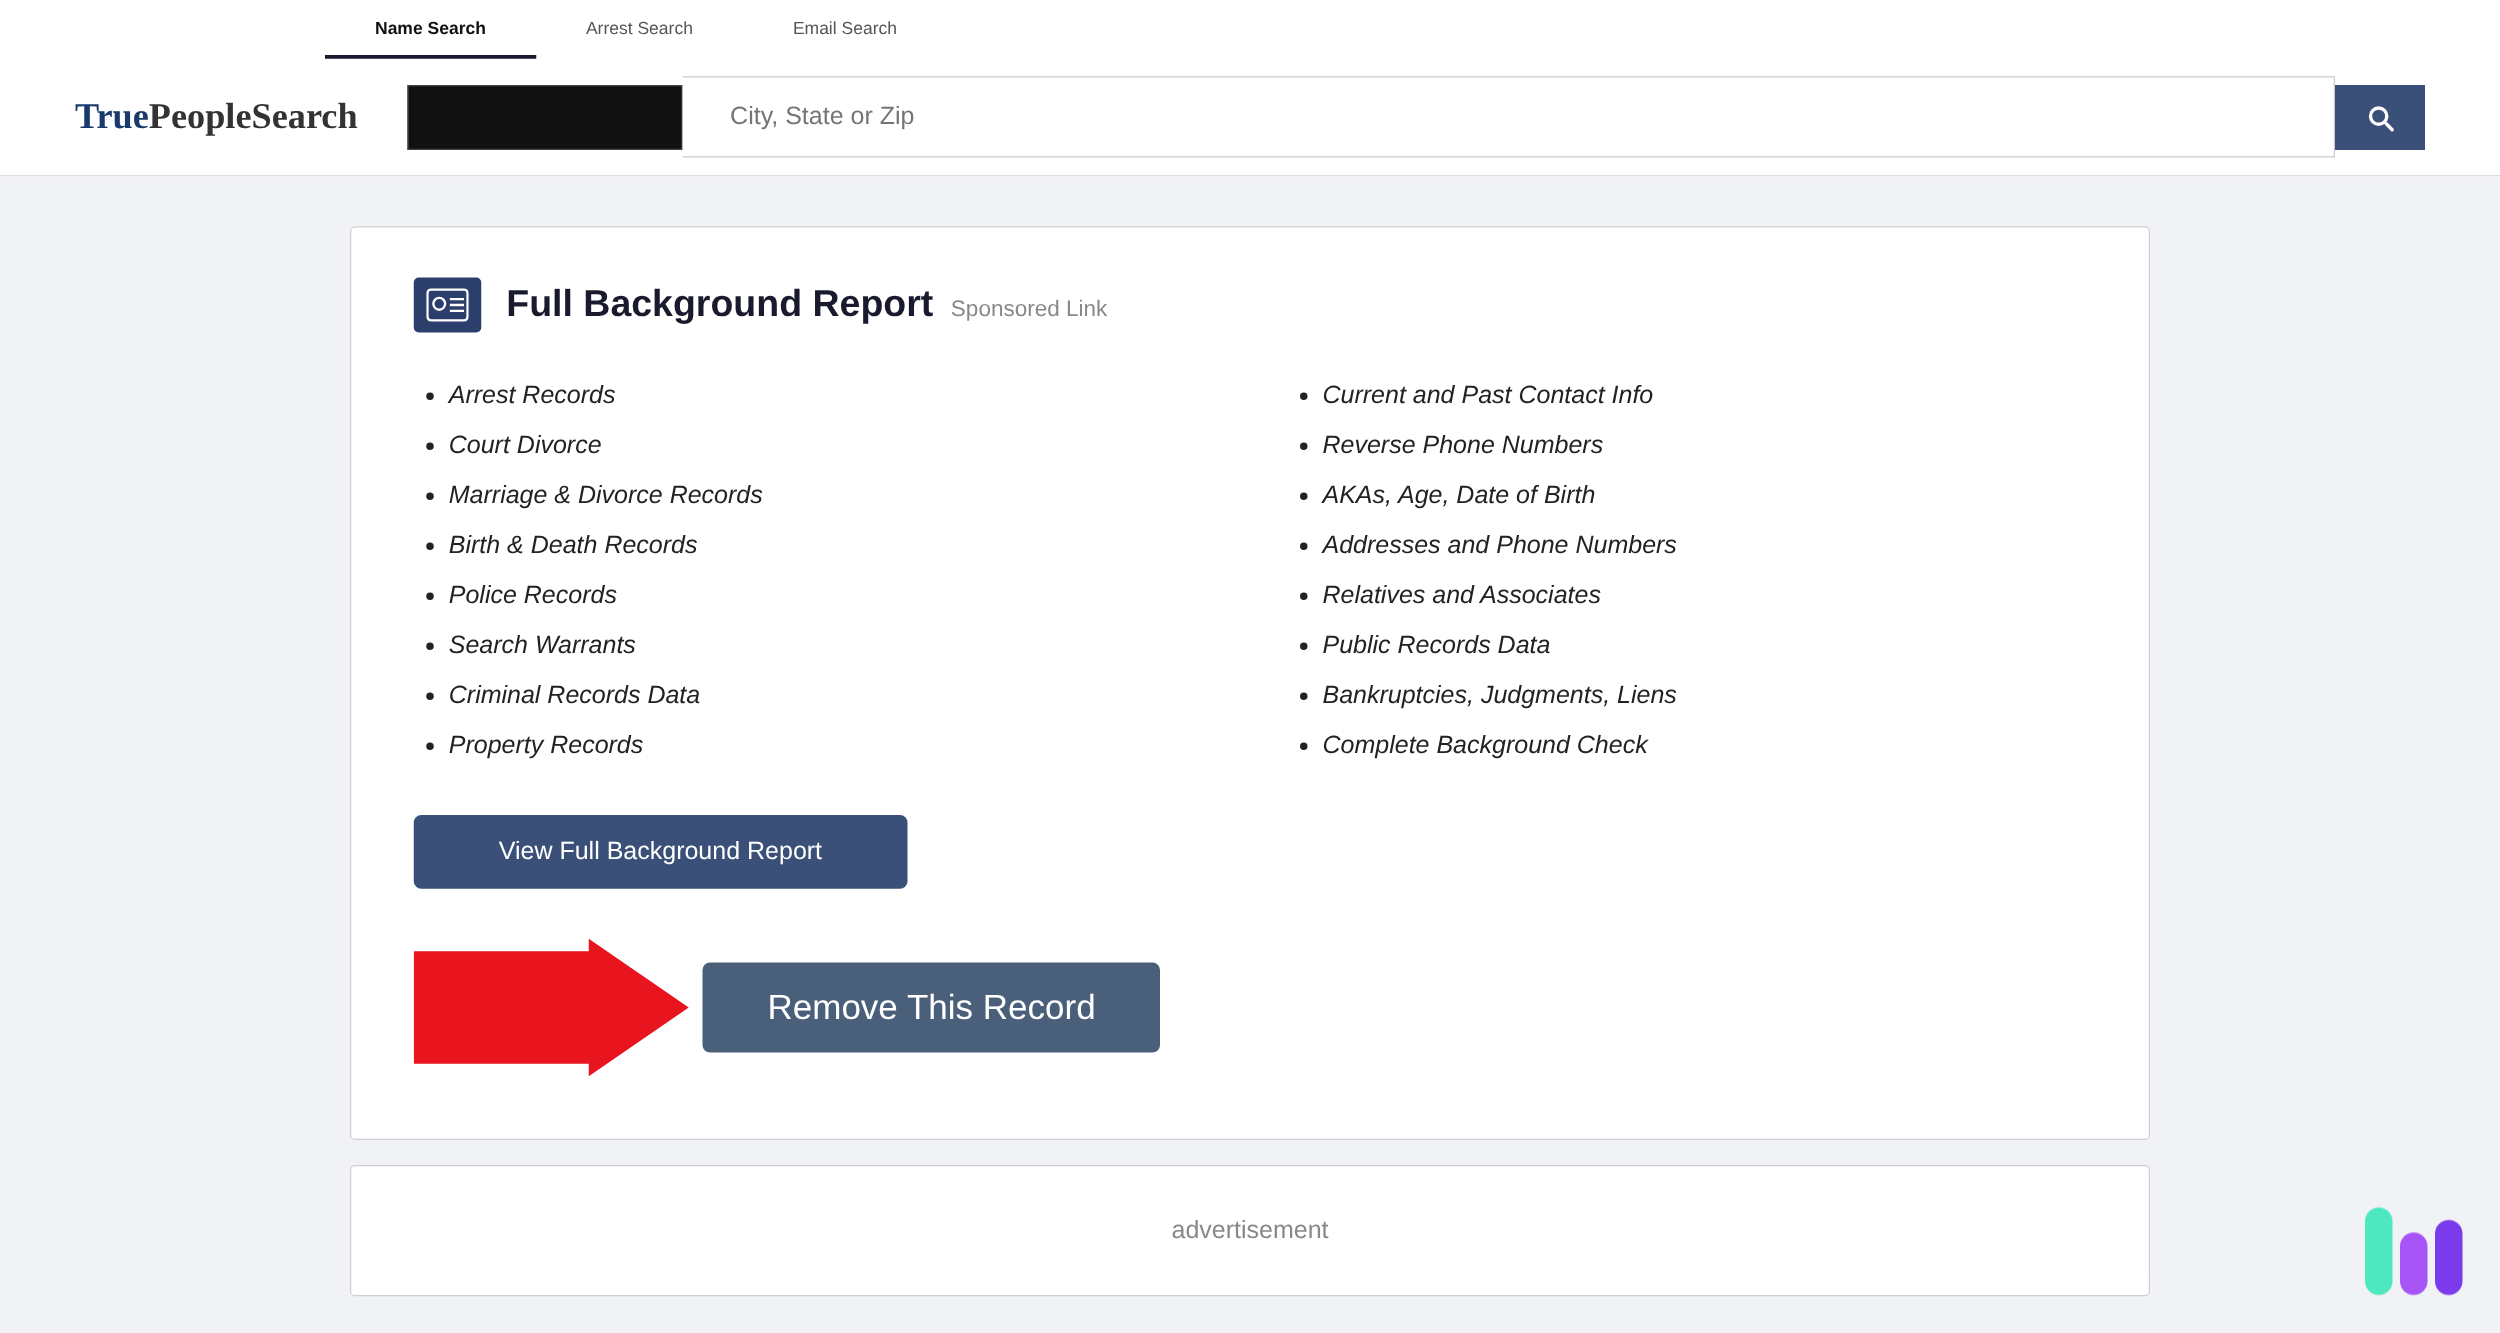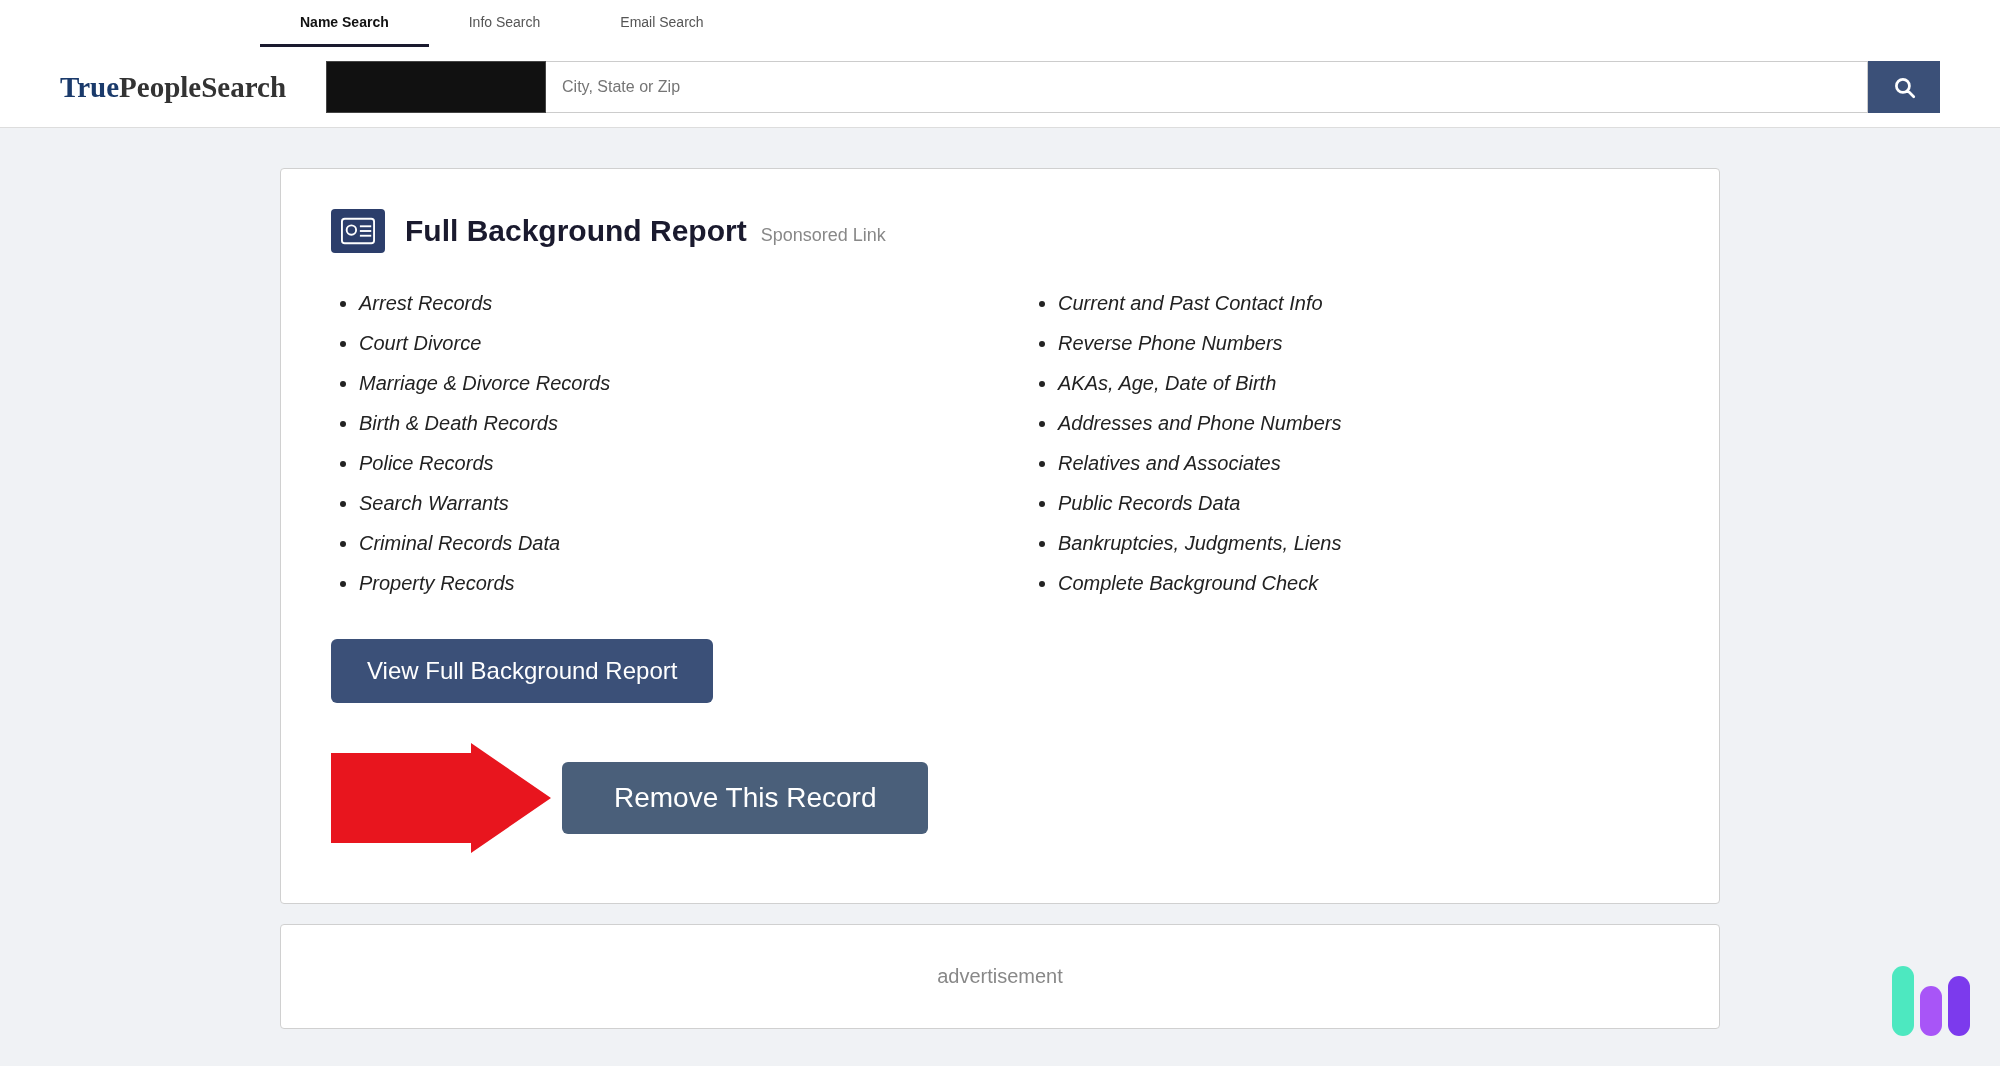--- a/index.html
+++ b/index.html
@@ -61,25 +61,25 @@
       height: 52px;
       background: #111;
       border: 1px solid #444;
       border-radius: 0;
       padding: 0 12px;
       font-size: 18px;
       color: #fff;
     }
     .city-input {
       flex: 1;
-      height: 52px;
+      height: 65px;
       border: 1px solid #ccc;
       border-left: none;
-      padding: 0 16px;
-      font-size: 16px;
+      padding: 0 38px;
+      font-size: 20px;
       color: #999;
       outline: none;
     }
     .search-btn {
       width: 72px;
       height: 52px;
       background: #3b5078;
       border: none;
       cursor: pointer;
       display: flex;
@@ -155,22 +155,22 @@
       color: #222;
       padding: 6px 0;
       line-height: 1.4;
     }
 
     
     .btn-view {
       display: inline-block;
       background: #3b5078;
       color: #fff;
-      font-size: 24px;
-      padding: 18px 36px;
+      font-size: 20px;
+      padding: 18px 68px;
       border: none;
       border-radius: 6px;
       cursor: pointer;
       margin-bottom: 30px;
     }
 
     .arrow-row {
       display: flex;
       align-items: center;
       gap: 1px;
@@ -219,21 +219,21 @@
     .logo-bar-1 { height: 70px; background: #4de8c0; }
     .logo-bar-2 { height: 50px; background: #a855f7; margin-top: 20px; }
     .logo-bar-3 { height: 60px; background: #7c3aed; margin-top: 10px; }
   </style>
 </head>
 <body>
 
 <div class="header">
   <div class="nav-tabs">
     <div class="nav-tab active">Name Search</div>
-    <div class="nav-tab">Info Search</div>
+    <div class="nav-tab">Arrest Search</div>
     <div class="nav-tab">Email Search</div>
   </div>
   <div class="search-bar-row">
     <div class="logo">
       <span class="true">True</span><span class="people">PeopleSearch</span>
     </div>
     <input class="name-input" type="text" value="" placeholder="" style="">
     <input class="city-input" type="text" placeholder="City, State or Zip" style="">
     <button class="search-btn">
       <svg class="search-icon-svg" viewBox="0 0 24 24" xmlns="http://www.w3.org/2000/svg">

